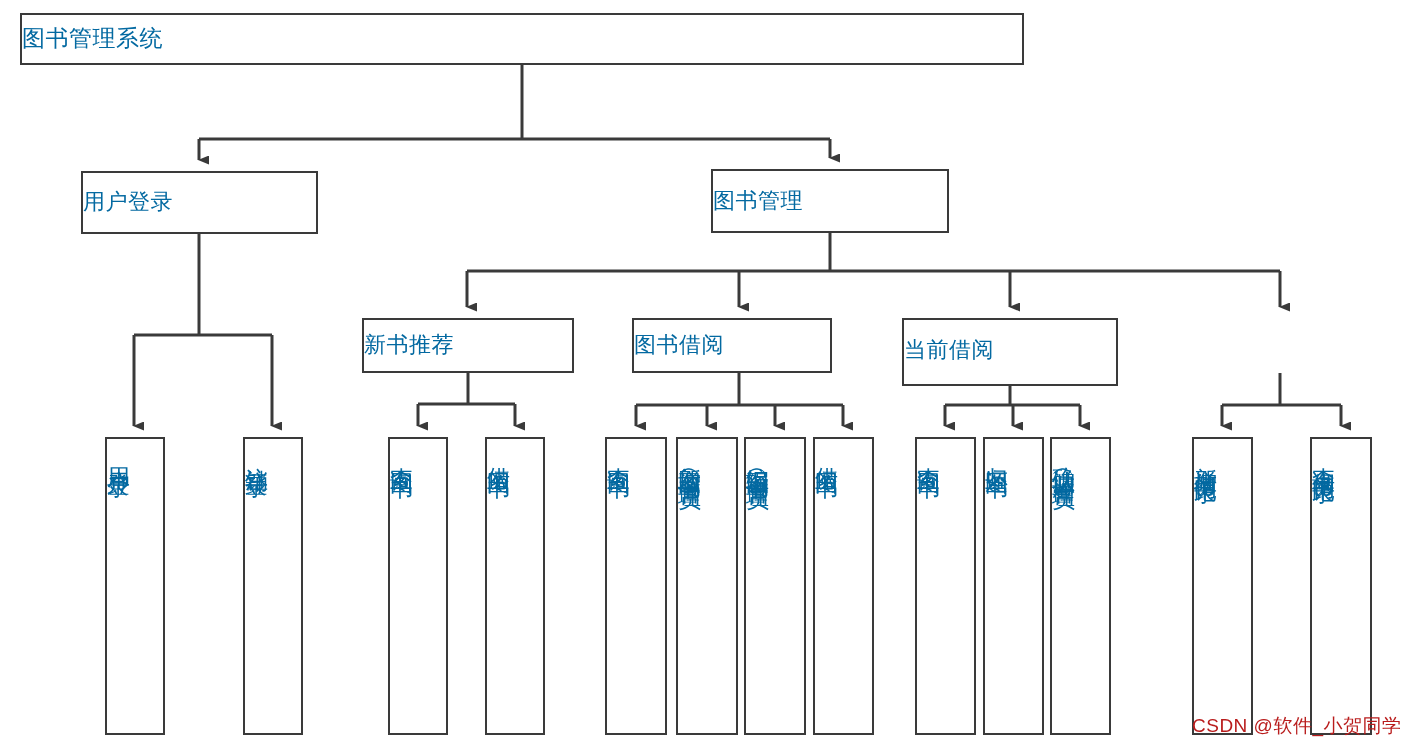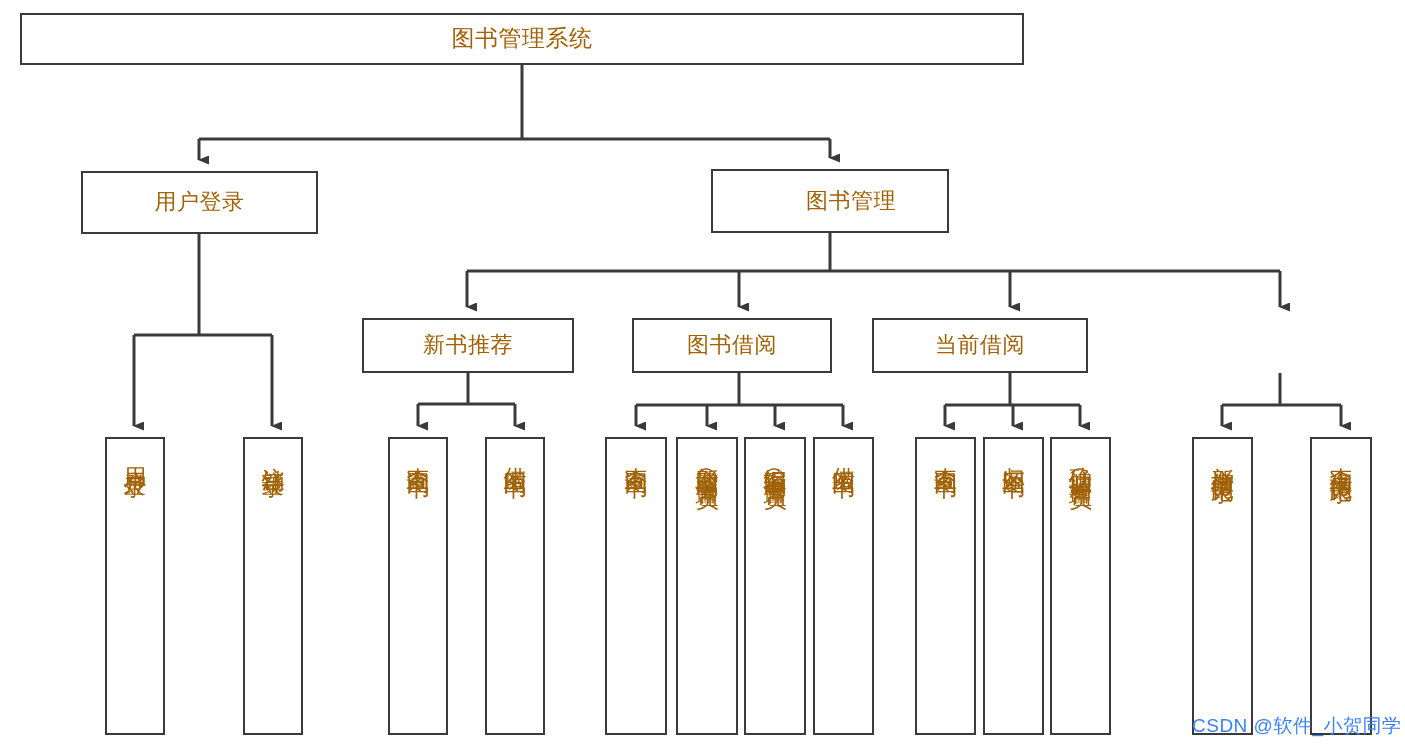--- a/index.html
+++ b/index.html
@@ -26,22 +26,22 @@
     height: 747px;
     pointer-events: none;
   }
   .node {
     position: absolute;
     box-sizing: border-box;
     border: 2px solid #3a3a3a;
     background: #ffffff;
     display: flex;
     align-items: center;
-    justify-content: center;
-    color: #a16207;
+    justify-content: flex-start;
+    color: #0369a1;
   }
   .node .node-label {
     display: block;
     text-align: center;
     line-height: 1.12;
     letter-spacing: 0.5px;
   }
   
   .node.horiz .node-label {
     writing-mode: horizontal-tb;
@@ -127,31 +127,31 @@
     </g>
   </svg>
 
   <div class="node horiz title" id="node-root" style="left: 20px; top: 13px; width: 1004px; height: 52px;">
     <span class="node-label">图书管理系统</span>
   </div>
 
   <div class="node horiz" id="node-l2-0" style="left: 81px; top: 171px; width: 237px; height: 63px;">
     <span class="node-label">用户登录</span>
   </div>
-  <div class="node horiz" id="node-l2-1" style="left: 711px; top: 169px; width: 238px; height: 64px; padding-left: 42px;">
+  <div class="node horiz" id="node-l2-1" style="left: 711px; top: 169px; width: 238px; height: 64px;">
     <span class="node-label">图书管理</span>
   </div>
 
   <div class="node horiz" id="node-l3-0" style="left: 362px; top: 318px; width: 212px; height: 55px;">
     <span class="node-label">新书推荐</span>
   </div>
   <div class="node horiz" id="node-l3-1" style="left: 632px; top: 318px; width: 200px; height: 55px;">
     <span class="node-label">图书借阅</span>
   </div>
-  <div class="node horiz" id="node-l3-2" style="left: 872px; top: 318px; width: 216px; height: 55px;">
+  <div class="node horiz" id="node-l3-2" style="left: 902px; top: 318px; width: 216px; height: 68px; font-family: Liberation Mono, monospace;">
     <span class="node-label">当前借阅</span>
   </div>
 
   <div class="node vert" id="node-leaf-0" style="left: 105px; top: 437px; width: 60px; height: 298px;">
     <span class="node-label">用户登录</span>
   </div>
   <div class="node vert" id="node-leaf-1" style="left: 243px; top: 437px; width: 60px; height: 298px;">
     <span class="node-label">注销登录</span>
   </div>
   <div class="node vert" id="node-leaf-2" style="left: 388px; top: 437px; width: 60px; height: 298px;">
@@ -181,15 +181,15 @@
   <div class="node vert" id="node-leaf-10" style="left: 1050px; top: 437px; width: 61px; height: 298px;">
     <span class="node-label">确认归还（管理员）</span>
   </div>
   <div class="node vert" id="node-leaf-11" style="left: 1192px; top: 437px; width: 61px; height: 298px;">
     <span class="node-label">新增借阅记录</span>
   </div>
   <div class="node vert" id="node-leaf-12" style="left: 1310px; top: 437px; width: 62px; height: 298px;">
     <span class="node-label">查询借阅记录</span>
   </div>
 
-  <div class="watermark" id="watermark" style="left: 1192px; top: 713px; color: #3b82f6;">CSDN @软件_小贺同学</div>
+  <div class="watermark" id="watermark" style="left: 1192px; top: 713px; color: #b91c1c;">CSDN @软件_小贺同学</div>
 
 </div>
 
 </body></html>

